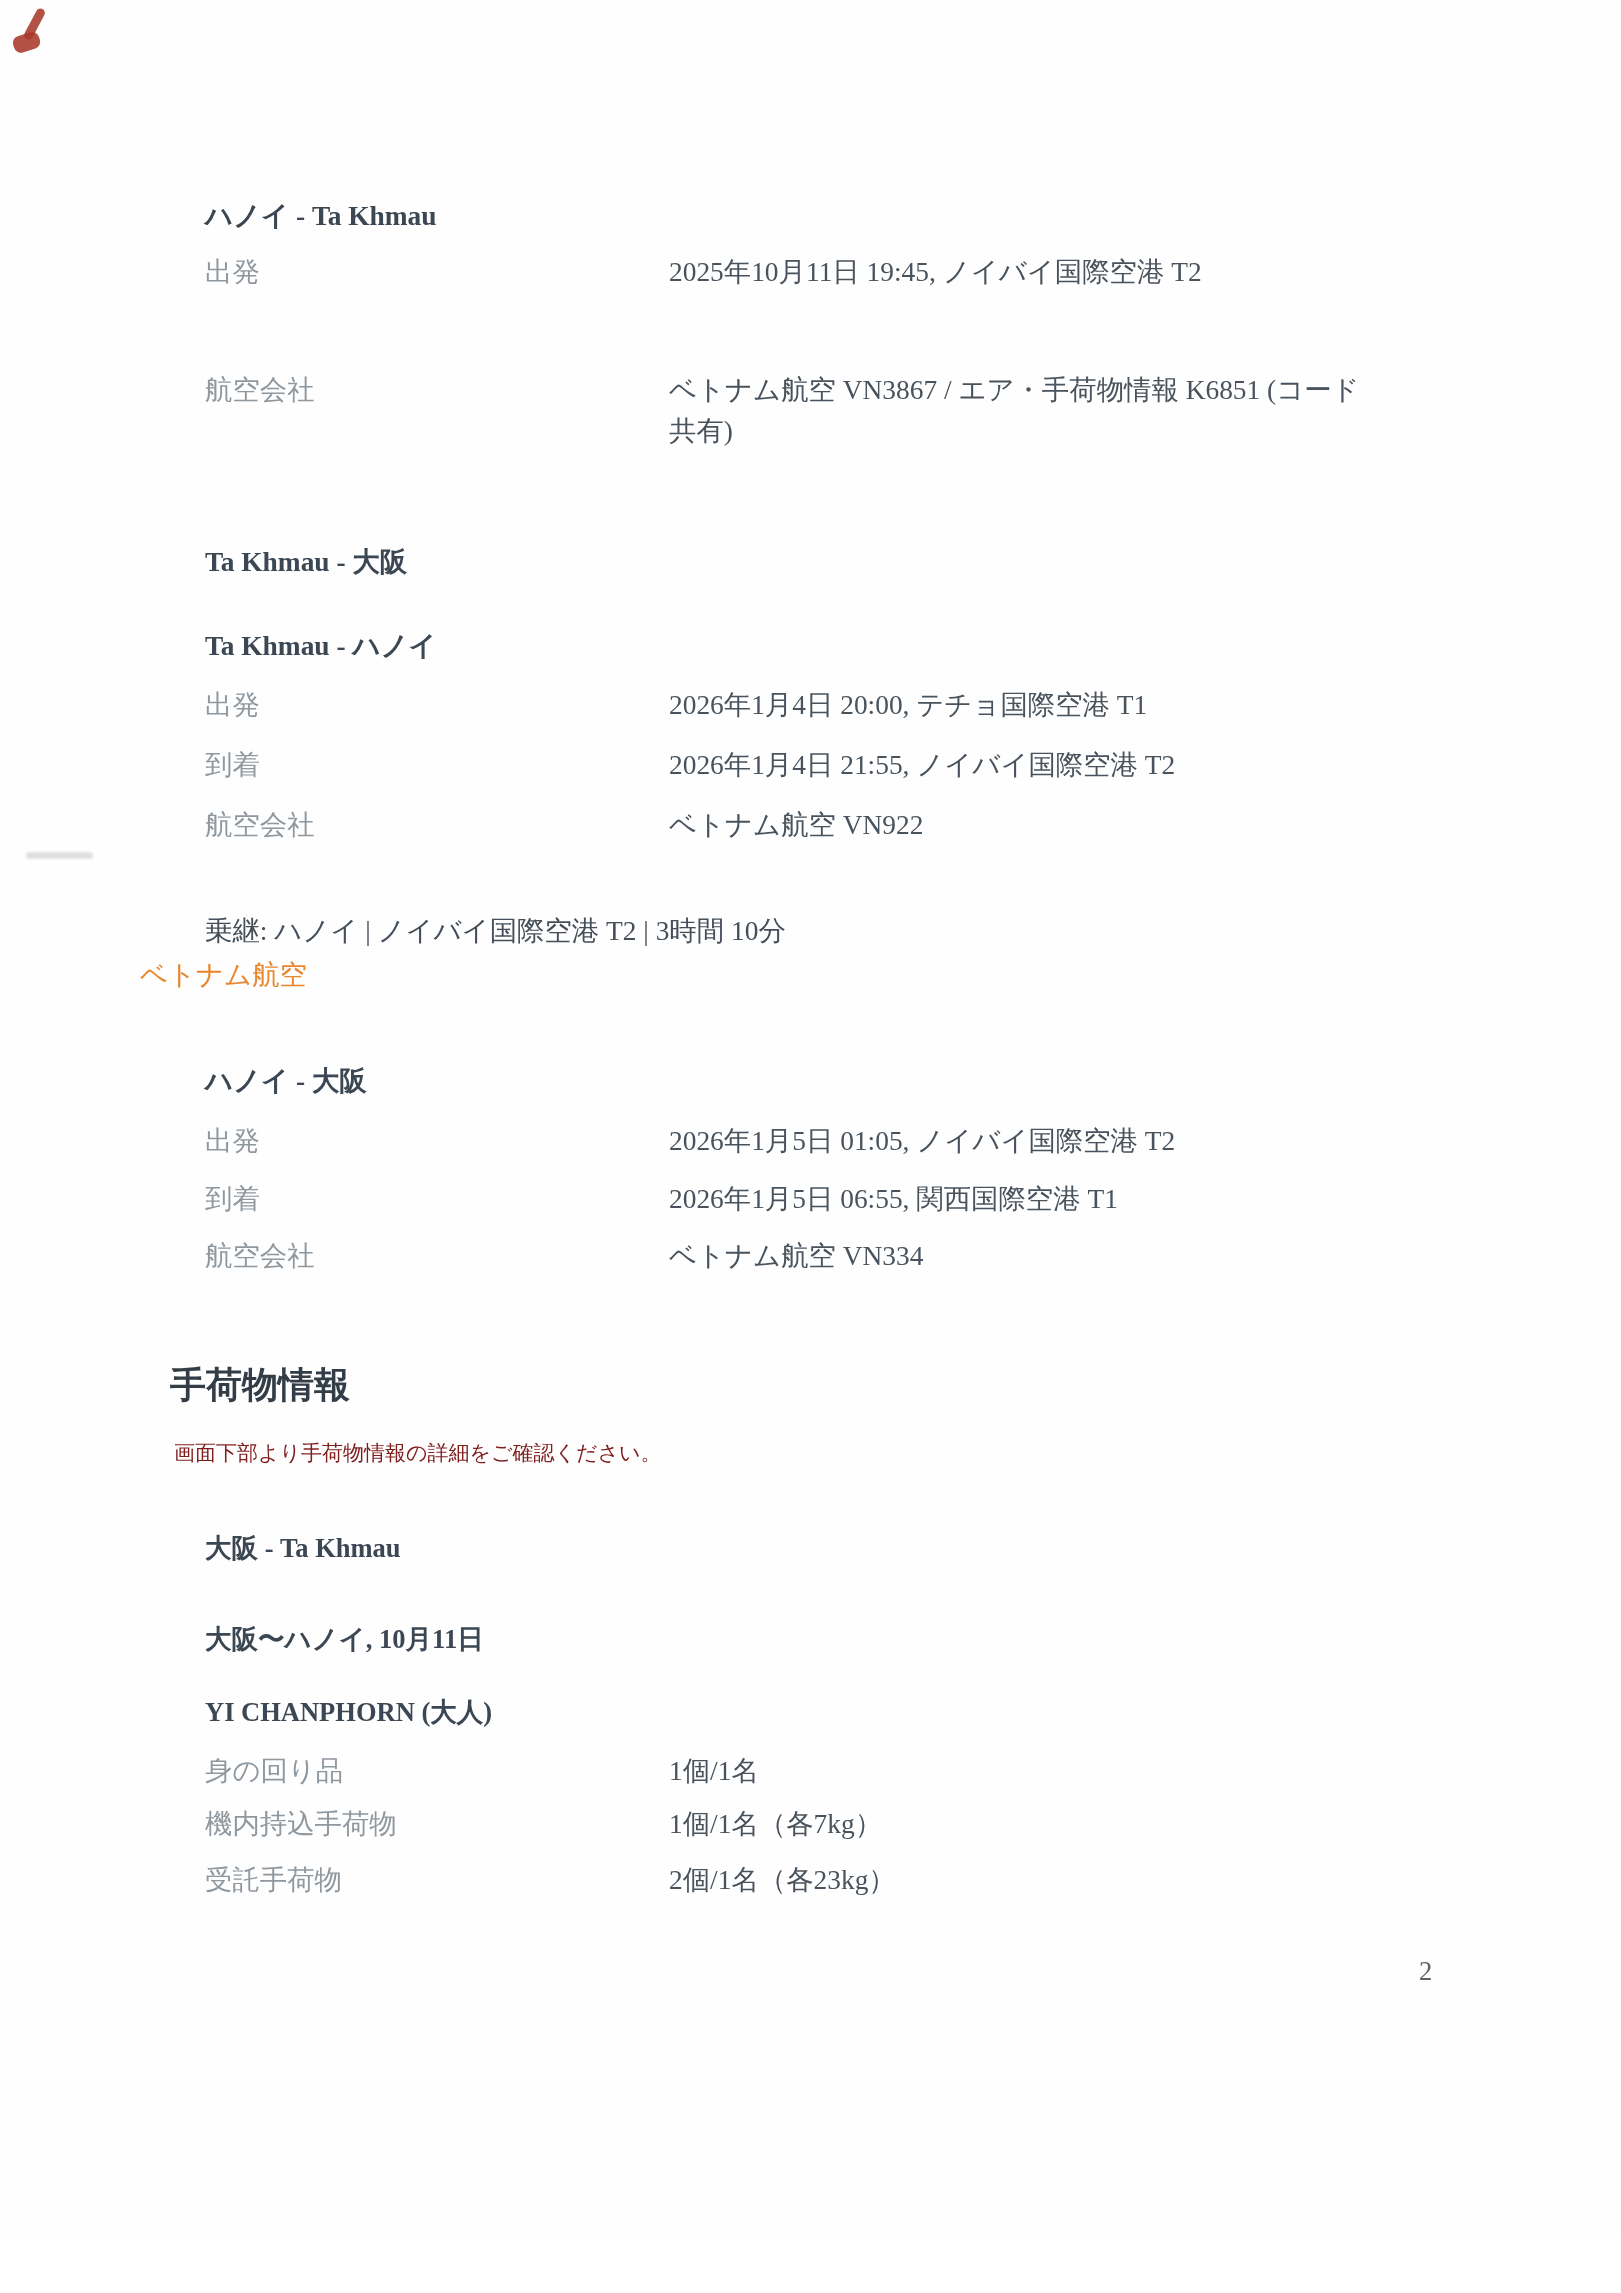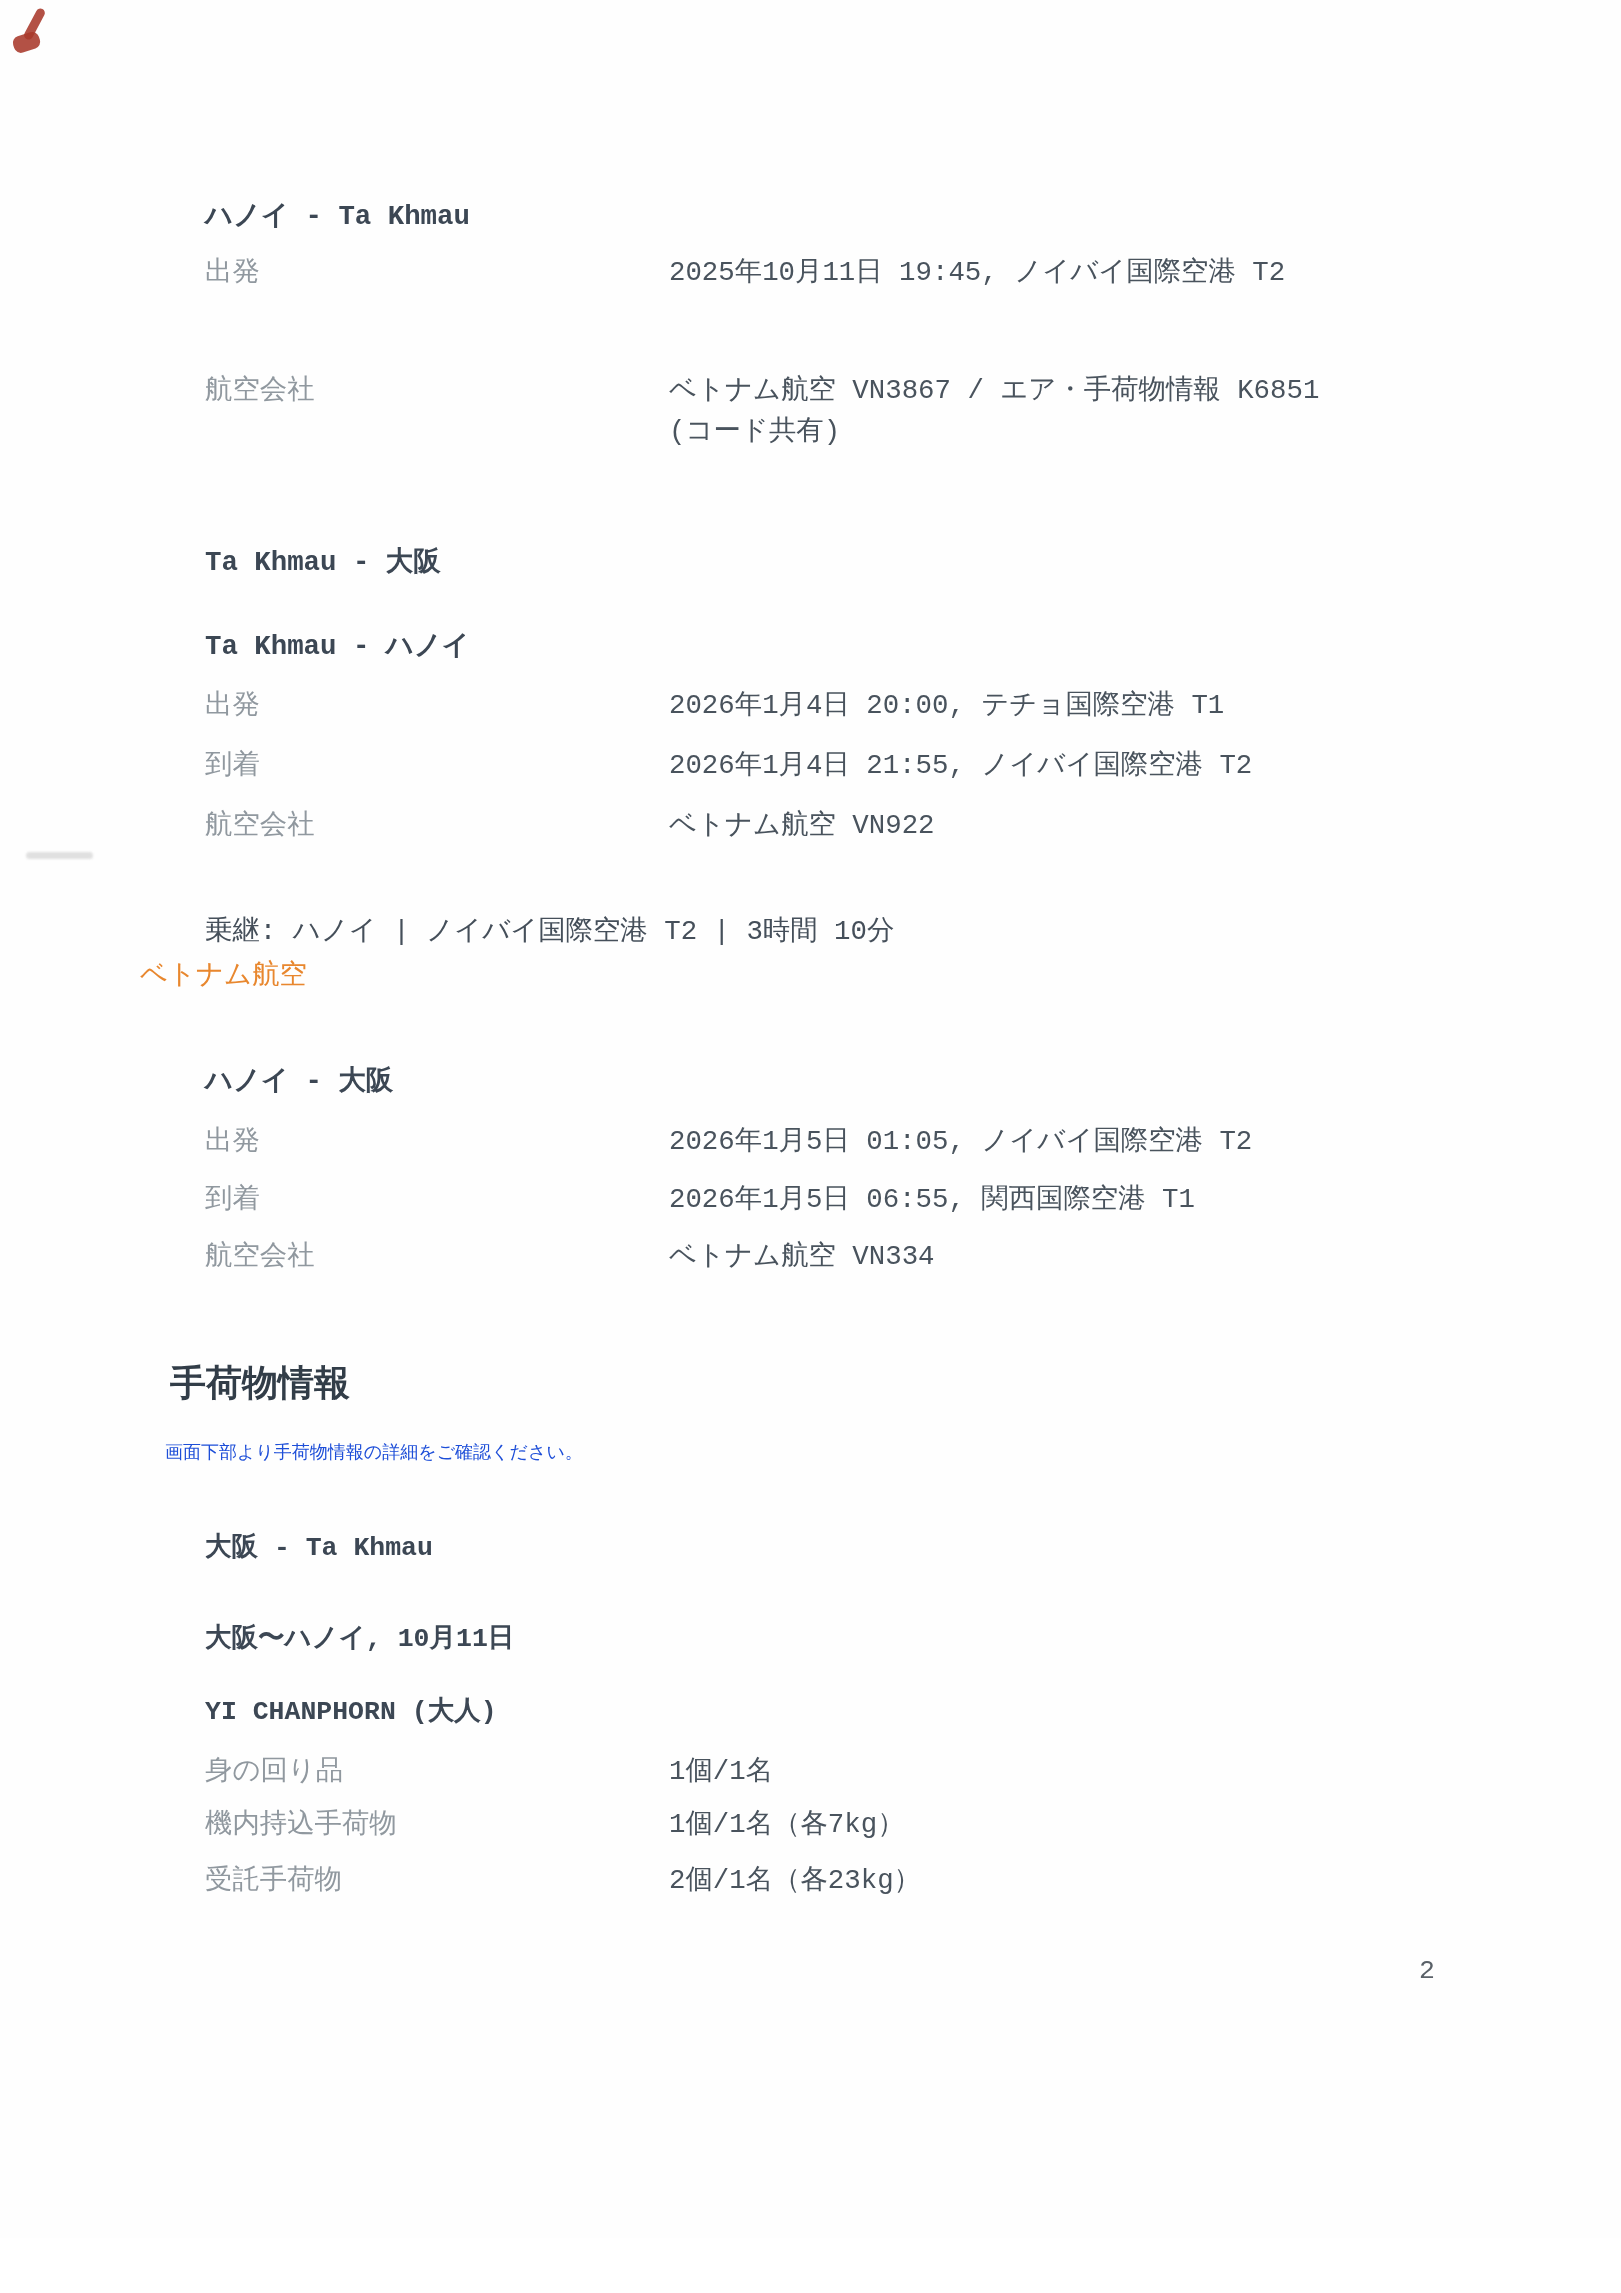--- a/index.html
+++ b/index.html
@@ -1,40 +1,40 @@
 <!DOCTYPE html>
 <html><head>
 <meta charset="utf-8">
 <style>
   html,body{margin:0;padding:0;background:#ffffff;}
   .page{
     position:relative;
     width:1621px;height:2238px;
     background:#fefefe;
-    font-family:Liberation Mono, monospace;
+    font-family:Liberation Serif, serif;
     color:#49535d;
     overflow:hidden;
   }
   .abs{position:absolute;}
   
   .sec-title{
     left:205px;
     font-size:27.4px;font-weight:bold;color:#3c4754;
     line-height:41px;white-space:nowrap;
   }
   
   .frow{left:205px;width:1323px;font-size:27.4px;line-height:41px;}
   .flabel{display:inline-block;width:464px;color:#90989f;vertical-align:top;}
   .fvalue{display:inline-block;width:699px;color:#49535d;vertical-align:top;}
   
   .transfer-note{left:205px;font-size:27.4px;line-height:41px;color:#454f5a;white-space:nowrap;}
   .through-link{left:140px;font-size:27.4px;line-height:41px;color:#e8872e;white-space:nowrap;cursor:pointer;}
   
   .big-heading{left:170px;font-size:36px;font-weight:bold;color:#323d48;line-height:43px;}
-  .body-note{left:165px;font-size:18px;line-height:41px;color:#1d4ed8;}
+  .body-note{left:174px;font-size:21px;line-height:41px;color:#7f1d1d;}
   .sub-heading{left:205px;font-size:26.5px;font-weight:bold;color:#3c4754;line-height:39px;white-space:nowrap;}
   .page-num{left:1419px;font-size:26.5px;color:#5a6168;}
   
   .pen{background:#a8392b;opacity:0.88;}
   .pen-a{left:30px;top:6.9px;width:8.8px;height:34px;border-radius:4.9px;transform:rotate(28deg);}
   .pen-b{left:12.7px;top:34px;width:26.5px;height:16.7px;border-radius:6.9px;transform:rotate(-18deg);}
   .smudge{left:25.5px;top:852px;width:67px;height:6.9px;background:#d9d9d9;border-radius:3.9px;filter:blur(1px);opacity:.8;}
   .speck{width:6.9px;height:6.9px;border-radius:50%;background:#e2e2e2;}
   .speck-l{left:102px;top:2247px;}
   .speck-r{left:1600px;top:2248px;}

